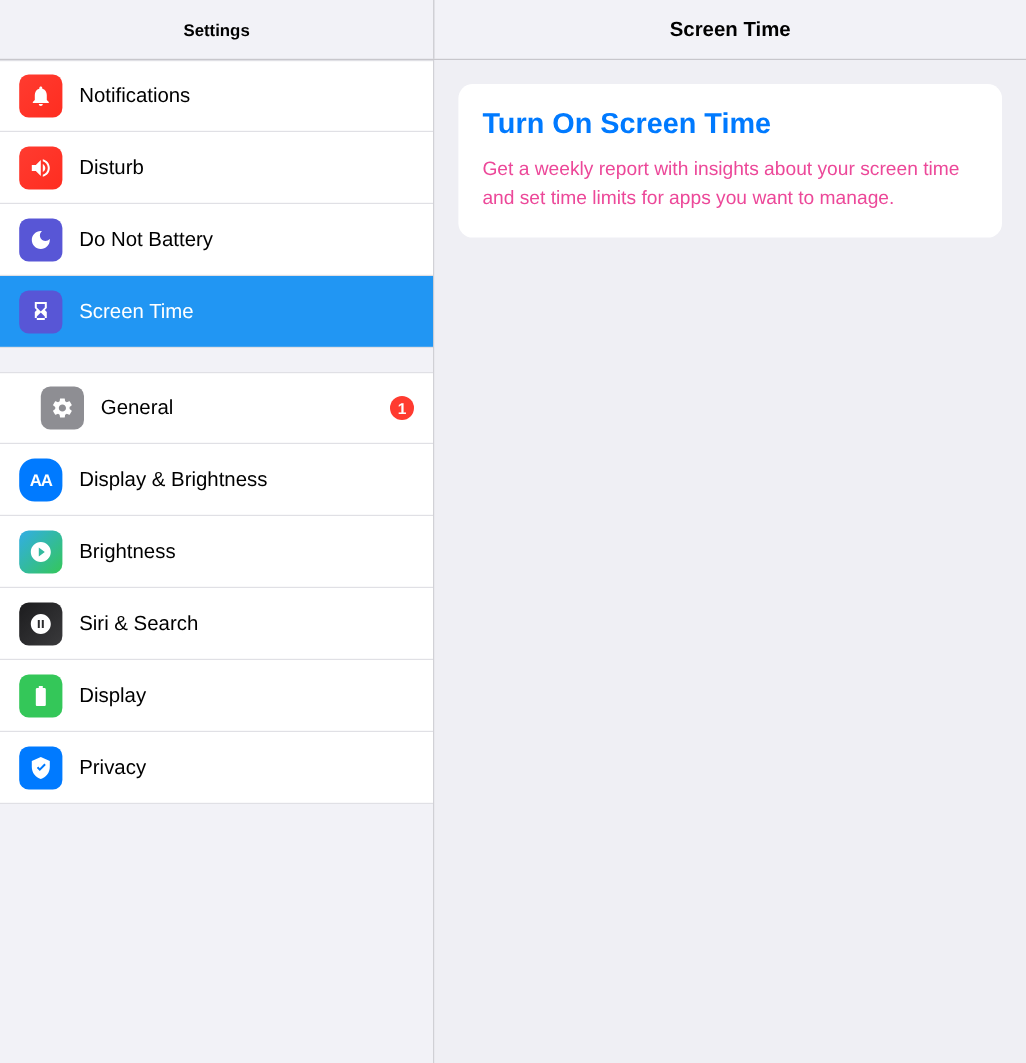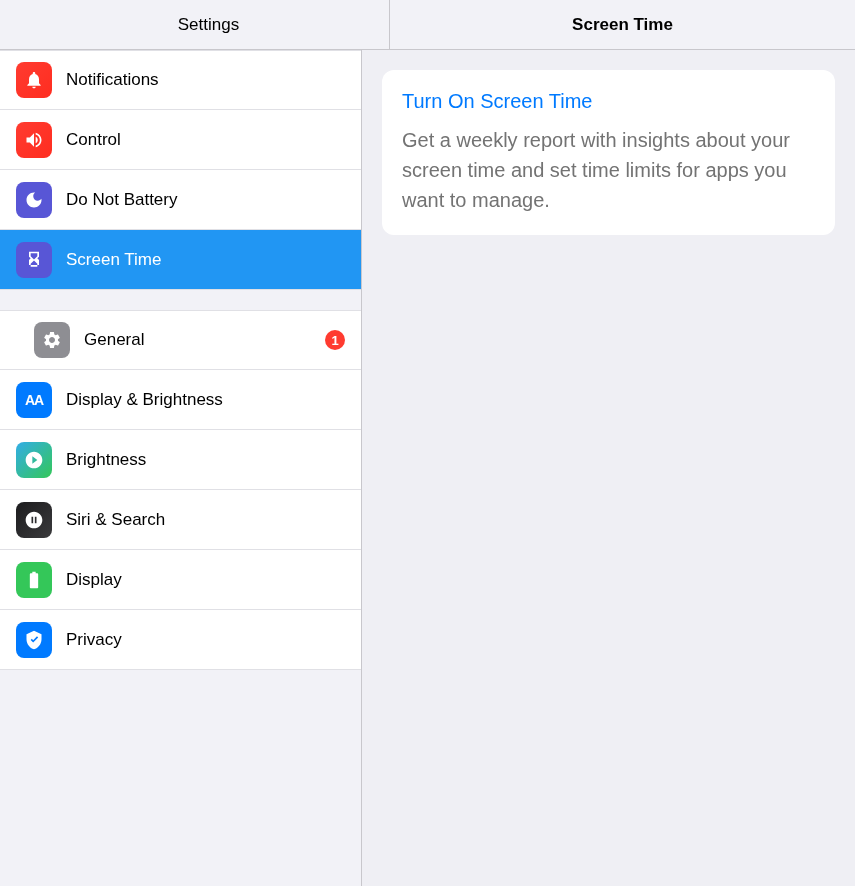--- a/index.html
+++ b/index.html
@@ -20,24 +20,23 @@
       background: #f2f2f7;
       border-bottom: 1px solid #c8c7cc;
     }
 
     .top-bar-left {
       width: 362px;
       display: flex;
       align-items: center;
       justify-content: center;
       border-right: 1px solid #c8c7cc;
-      font-size: 17px;
-      font-weight: 400;
+      font-size: 14px;
+      font-weight: 700;
       color: #000;
-      margin-left: 28px;
     }
 
     .top-bar-right {
       flex: 1;
       display: flex;
       align-items: center;
       justify-content: center;
       font-size: 17px;
       font-weight: 600;
       color: #000;
@@ -123,21 +122,21 @@
       padding: 0 6px;
     }
 
     
     .icon-notifications { background: linear-gradient(135deg, #ff3b30, #ff2d20); }
     .icon-sounds { background: linear-gradient(135deg, #ff3b30, #ff2d20); }
     .icon-donotdisturb { background: #5856d6; }
     .icon-screentime { background: #5856d6; }
     .icon-general { background: #8e8e93; }
     .icon-controlcenter { background: #8e8e93; }
-    .icon-displaybrightness { background: #007aff; }
+    .icon-displaybrightness { background: #007aff; border-radius: 13px; }
     .icon-wallpaper { background: linear-gradient(135deg, #32ade6, #34c759); }
     .icon-passcode { background: #ff3b30; }
     .icon-battery { background: #34c759; }
     .icon-privacy { background: #007aff; }
 
     
     .right-panel {
       flex: 1;
       background: #efeff4;
       padding: 20px;
@@ -145,29 +144,29 @@
     }
 
     .card {
       background: #fff;
       border-radius: 12px;
       padding: 20px;
       margin-bottom: 16px;
     }
 
     .card-title {
-      font-size: 20px;
-      font-weight: 400;
+      font-size: 24px;
+      font-weight: 700;
       color: #007aff;
       margin-bottom: 12px;
     }
 
     .card-description {
-      font-size: 20px;
-      color: #737373;
+      font-size: 16px;
+      color: #ec4899;
       line-height: 1.5;
     }
   </style>
 </head>
 <body>
 
 <div class="top-bar">
   <div class="top-bar-left">Settings</div>
   <div class="top-bar-right">Screen Time</div>
 </div>
@@ -184,21 +183,21 @@
           </svg>
         </div>
         <span class="item-label">Notifications</span>
       </div>
       <div class="sidebar-item">
         <div class="icon-wrap icon-sounds">
           <svg width="20" height="20" viewBox="0 0 24 24" fill="white">
             <path d="M3 9v6h4l5 5V4L7 9H3zm13.5 3c0-1.77-1.02-3.29-2.5-4.03v8.05c1.48-.73 2.5-2.25 2.5-4.02zM14 3.23v2.06c2.89.86 5 3.54 5 6.71s-2.11 5.85-5 6.71v2.06c4.01-.91 7-4.49 7-8.77s-2.99-7.86-7-8.77z"></path>
           </svg>
         </div>
-        <span class="item-label">Control</span>
+        <span class="item-label">Disturb</span>
       </div>
       <div class="sidebar-item">
         <div class="icon-wrap icon-donotdisturb">
           <svg width="20" height="20" viewBox="0 0 24 24" fill="white">
             <path d="M12 3c-4.97 0-9 4.03-9 9s4.03 9 9 9 9-4.03 9-9c0-.46-.04-.92-.1-1.36-.98 1.37-2.58 2.26-4.4 2.26-2.98 0-5.4-2.42-5.4-5.4 0-1.81.89-3.42 2.26-4.4-.44-.06-.9-.1-1.36-.1z"></path>
           </svg>
         </div>
         <span class="item-label">Do Not Battery</span>
       </div>
       <div class="sidebar-item active">

